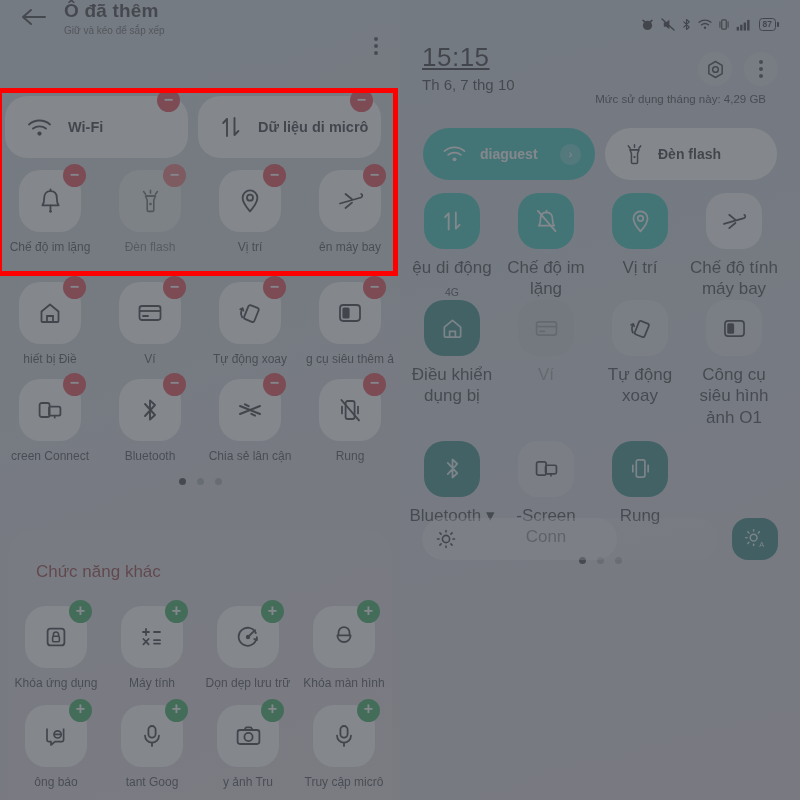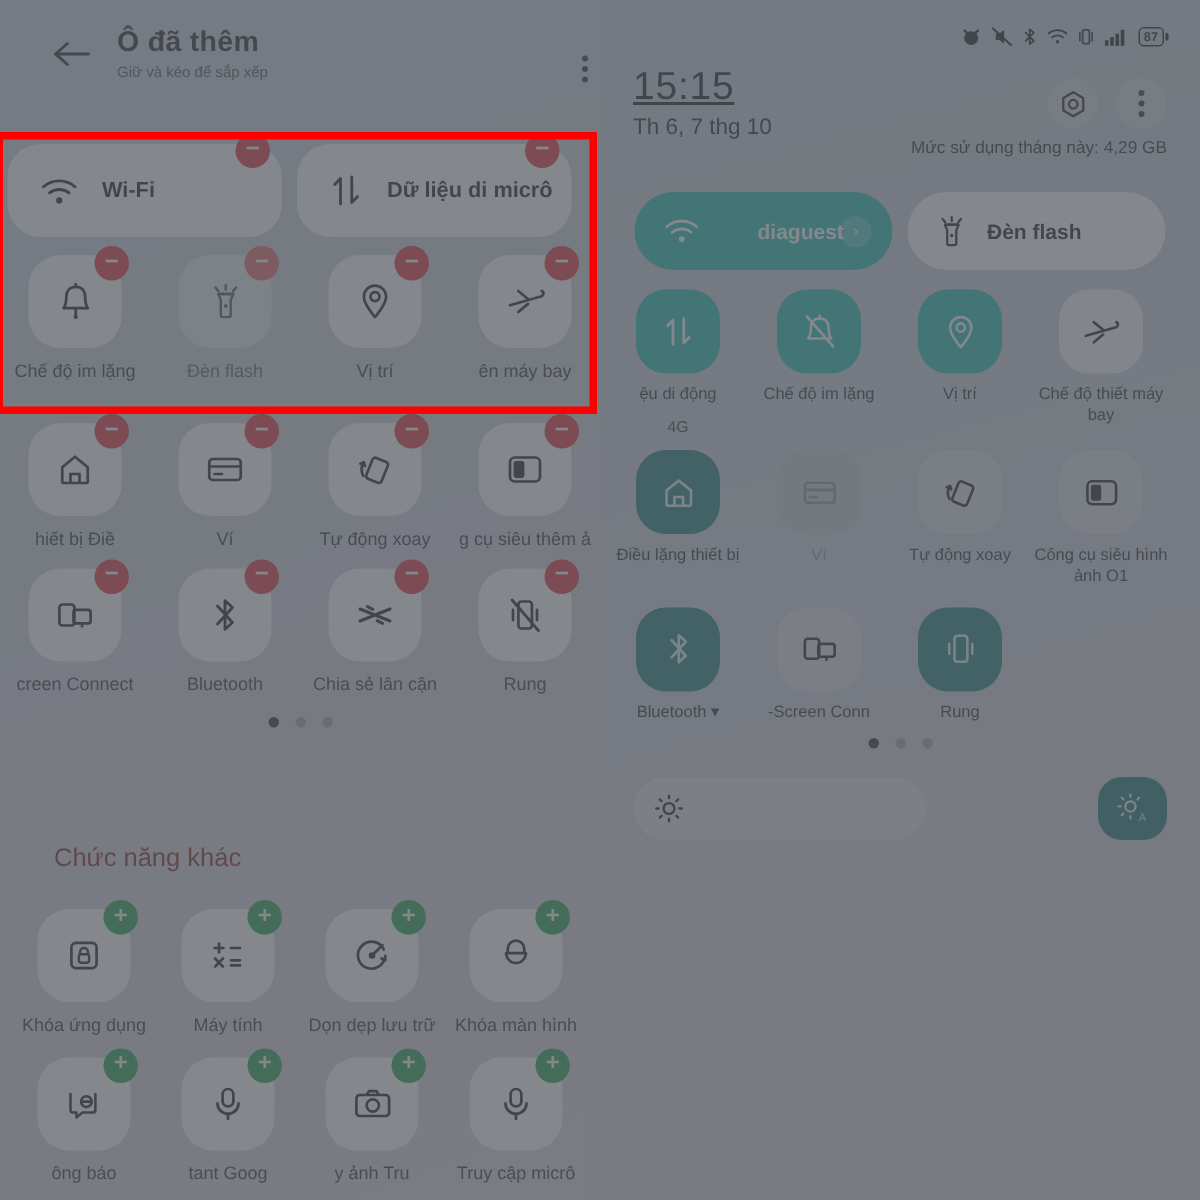--- a/index.html
+++ b/index.html
@@ -22,22 +22,22 @@
     z-index: 30;
   }
 
   
   #left-panel { background: #9ea6ae; }
   .l-bg {
     position: absolute; inset: 0;
     background: linear-gradient(160deg,#c9d2da 0%,#ccd3da 35%,#d3d0d8 65%,#d8d2d8 100%);
   }
   .l-header {
-    position: absolute; top: 0; left: 14px; width: 400px; height: 72px;
-    display: flex; align-items: center; padding: 0 16px;
+    position: absolute; top: 0; left: 0; width: 400px; height: 72px;
+    display: flex; padding: 0 16px;
     z-index: 5;
   }
   .back-arrow { width: 34px; height: 34px; flex: 0 0 34px; display:flex;align-items:center;justify-content:center; }
   .hdr-text { margin-left: 14px; }
   .hdr-title { font-size: 19px; font-weight: bold; color: #1d1f22; letter-spacing: .2px; }
   .hdr-sub { font-size: 10px; color: #4b5057; margin-top: 3px; }
   .kebab { position: absolute; right: 22px; top: 34px; }
   .kebab i { display:block;width:4px;height:4px;border-radius:50%;background:#2a2d31;margin:3px 0; }
 
   
@@ -106,52 +106,52 @@
   .clockwrap { position: absolute; top: 44px; left: 22px; z-index: 6; }
   .clock { font-size: 26px; color: #14171b; line-height: 1; letter-spacing: .5px; text-decoration: underline; }
   .cdate { font-size: 15px; color: #1b1e22; margin-top: 6px; }
   .r-hdr-actions { position: absolute; top: 52px; right: 22px; display: flex; gap: 12px; z-index: 6; }
   .circ-btn {
     width: 34px; height: 34px; border-radius: 50%;
     background: rgba(255,255,255,0.22);
     display: flex; align-items: center; justify-content: center;
   }
   .usage {
-    position: absolute; top: 93px; right: 22px; font-size: 11.5px; color: #23262b; z-index: 6;
+    position: absolute; top: 93px; right: 34px; font-size: 11.5px; color: #23262b; z-index: 6;
   }
 
   .r-grid { position: absolute; left: 0; top: 128px; width: 400px; z-index: 6; }
   .r-wide {
     position: relative; width: 172px; height: 52px; margin: 0 5px;
     border-radius: 26px; display: flex; align-items: center; padding-left: 20px; gap: 14px;
   }
   .r-wide.on { background: #17bdb3; }
   .r-wide.off { background: #ffffff; }
   .r-wide .lbl { font-size: 14px; font-weight: bold; }
-  .r-wide.on .lbl { color: #ffffff; margin-left: 25px; }
+  .r-wide.on .lbl { color: #ffffff; }
   .r-wide.off .lbl { color: #15181c; }
   .chev {
     position: absolute; right: 14px; width: 21px; height: 21px; border-radius: 50%;
     background: rgba(255,255,255,0.26);
     display: flex; align-items: center; justify-content: center;
     color: #fff; font-size: 11px;
   }
 
   .r-cell { width: 94px; display: flex; flex-direction: column; align-items: center; }
   .r-tile {
     width: 56px; height: 56px; border-radius: 20px;
     display: flex; align-items: center; justify-content: center;
   }
   .r-tile.on { background: #17bdb3; }
   .r-tile.off { background: rgba(255,255,255,0.82); }
   .r-tile.dim-on { background: #147a72; }
   .r-tile.dim-off { background: rgba(255,255,255,0.32); }
   .r-tile.ghost { background: rgba(190,190,195,0.30); }
   .r-cell .cap {
-    margin-top: 8px; font-size: 11px; color: #23262b; text-align: center; line-height: 1.25;
+    margin-top: 8px; font-size: 17px; color: #23262b; text-align: center; line-height: 1.25;
   }
   .r-cell .cap2 { font-size: 10.5px; color: #2b2f34; }
   .r-cell.muted .cap { color: #8e9298; }
 
   .r-lower { position: absolute; left: 0; top: 300px; width: 400px; z-index: 4; }
 
   .bright-row {
     position: absolute; left: 0; top: 518px; width: 400px;
     display: flex; align-items: center; padding: 0 22px; gap: 14px; z-index: 4;
   }
@@ -645,35 +645,35 @@
               </svg>
           </div>
           <div class="cap">Vị trí</div>
         </div>
         <div class="r-cell">
           <div class="r-tile off">
             <svg width="26" height="23" viewBox="0 0 27 24">
                 <path d="M3 14.5 L24 8.5 M8.5 5 L15 10.3 M8.5 19 L15 13.6 M24 8.5 C25.6 8 25.8 5.6 24.2 5" stroke="#15181c" stroke-width="1.8" fill="none" stroke-linecap="round" stroke-linejoin="round"></path>
               </svg>
           </div>
-          <div class="cap">Chế độ thiết máy bay</div>
+          <div class="cap">Chế độ tính máy bay</div>
         </div>
       </div>
     </div>
 
     <div class="r-lower">
       <div class="l-row" style="padding-left:5px;">
         <div class="r-cell">
           <div class="r-tile dim-on">
             <svg width="23" height="23" viewBox="0 0 24 24">
                 <path d="M3.5 10.5 L12 3.5 L20.5 10.5 V20 A1 1 0 0 1 19.5 21 H4.5 A1 1 0 0 1 3.5 20 Z" stroke="#dff3f1" stroke-width="1.8" fill="none" stroke-linejoin="round"></path>
                 <path d="M9 21 V15 H15 V21" stroke="#dff3f1" stroke-width="1.8" fill="none"></path>
               </svg>
           </div>
-          <div class="cap">Điều lặng thiết bị</div>
+          <div class="cap">Điều khiển dụng bị</div>
         </div>
         <div class="r-cell muted">
           <div class="r-tile ghost">
             <svg width="25" height="19" viewBox="0 0 26 20">
                 <rect x="2.5" y="3" width="21" height="14" rx="2.4" stroke="#8e9298" stroke-width="1.8" fill="none"></rect>
                 <path d="M2.5 8 H23.5" stroke="#8e9298" stroke-width="1.8"></path>
                 <path d="M6 13 H11" stroke="#8e9298" stroke-width="1.8" stroke-linecap="round"></path>
               </svg>
           </div>
           <div class="cap">Ví</div>

